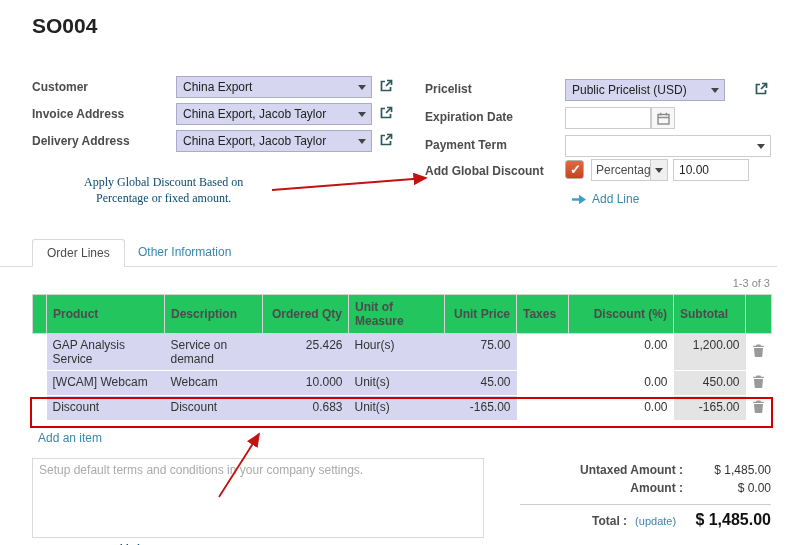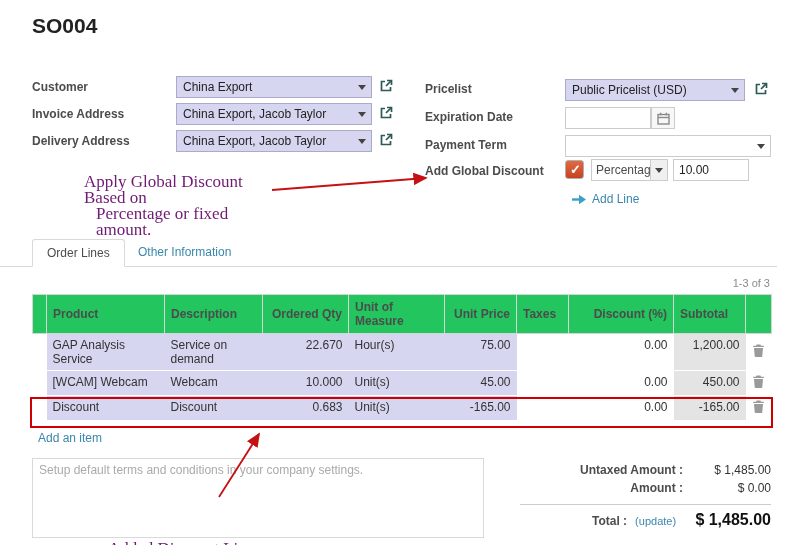--- a/index.html
+++ b/index.html
@@ -30,21 +30,21 @@
         background:linear-gradient(#e06a44,#c64320); cursor:pointer; }
   .cb::after { content:"\2713"; position:absolute; left:4px; top:1px; color:#fff; font-weight:bold; font-size:13px; }
 
   .combo { position:absolute; display:flex; cursor:pointer; }
   .combo-text { width:60px; height:22px; line-height:20px; border:1px solid #ccc; background:#fff; padding:0 4px; }
   .combo-btn { position:relative; width:17px; height:22px; border:1px solid #ccc; border-left:none; background:#f0f0f0; }
   .combo-btn .caret { right:4px; }
 
   .add-line { position:absolute; left:572px; top:192px; display:flex; align-items:center; gap:5px; cursor:pointer; }
 
-  .anno { position:absolute; color:#701a75; font-family:"Liberation Serif",serif; font-size:17px; line-height:16px; }
+  .anno { position:absolute; color:#0c4a6e; font-family:"Liberation Serif",serif; font-size:12px; line-height:16px; }
   .anno .l2 { margin-left:12px; }
 
   .tabstrip { position:absolute; left:0; top:239px; width:777px; height:28px; border-bottom:1px solid #d9d9d9; }
   .tab-active { position:absolute; left:32px; top:0; height:28px; line-height:27px; padding:0 14px;
                 background:#fff; border:1px solid #d9d9d9; border-bottom:1px solid #fff;
                 border-radius:3px 3px 0 0; color:#4c4c4c; cursor:pointer; }
   .tab-inactive { position:absolute; left:138px; top:6px; cursor:pointer; }
 
   .pager { position:absolute; right:33px; top:277px; font-size:11px; color:#8a8a8a; }
 
@@ -124,21 +124,21 @@
         <path d="M9 2.5 h4.5 v4.5" fill="none" stroke="#2d5a58" stroke-width="1.7"></path>
         <path d="M13.3 2.7 L8 8" stroke="#2d5a58" stroke-width="1.7"></path>
       </svg>
   </div>
 
   <div class="field-label" style="left:425px; top:82px;">Pricelist</div>
   <div class="field-label" style="left:425px; top:110px;">Expiration Date</div>
   <div class="field-label" style="left:425px; top:138px;">Payment Term</div>
   <div class="field-label" style="left:425px; top:164px;">Add Global Discount</div>
 
-  <div class="sel" style="left:565px; top:79px; width:180px;">
+  <div class="sel" style="left:565px; top:79px; width:160px;">
     <span>Public Pricelist (USD)</span>
     <span class="caret"></span>
   </div>
   <div class="ext" style="left:753px; top:81px;">
     <svg width="16" height="16" viewBox="0 0 16 16">
         <path d="M7 3.5 H3.5 v9 h9 V9" fill="none" stroke="#2d5a58" stroke-width="1.7"></path>
         <path d="M9 2.5 h4.5 v4.5" fill="none" stroke="#2d5a58" stroke-width="1.7"></path>
         <path d="M13.3 2.7 L8 8" stroke="#2d5a58" stroke-width="1.7"></path>
       </svg>
   </div>
@@ -210,21 +210,21 @@
       <th class="num">Unit Price</th>
       <th>Taxes</th>
       <th class="num">Discount (%)</th>
       <th>Subtotal</th>
       <th></th>
     </tr>
     <tr class="tall">
       <td></td>
       <td class="lav">GAP Analysis Service</td>
       <td class="lav">Service on demand</td>
-      <td class="lav num">22.670</td>
+      <td class="lav num">25.426</td>
       <td class="lav">Hour(s)</td>
       <td class="lav num">75.00</td>
       <td></td>
       <td class="num">0.00</td>
       <td class="sub">1,200.00</td>
       <td class="trash">
         <svg width="11" height="13" viewBox="0 0 11 13">
               <path fill="#9a9a9a" d="M3.6 0.5 h3.8 l0.6 1.2 H10.8 v1.2 H0.2 V1.7 h2.8 z M1 4 h9 l-0.7 8 a1 1 0 0 1 -1 0.9 H2.7 a1 1 0 0 1 -1 -0.9 z"></path>
             </svg>
       </td>

